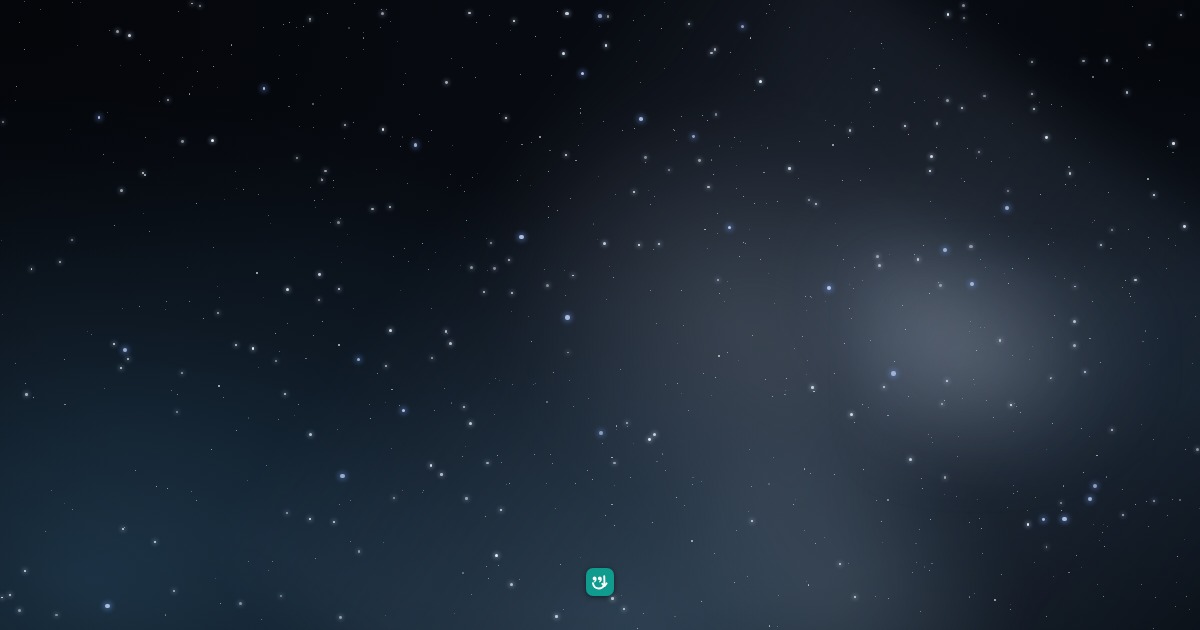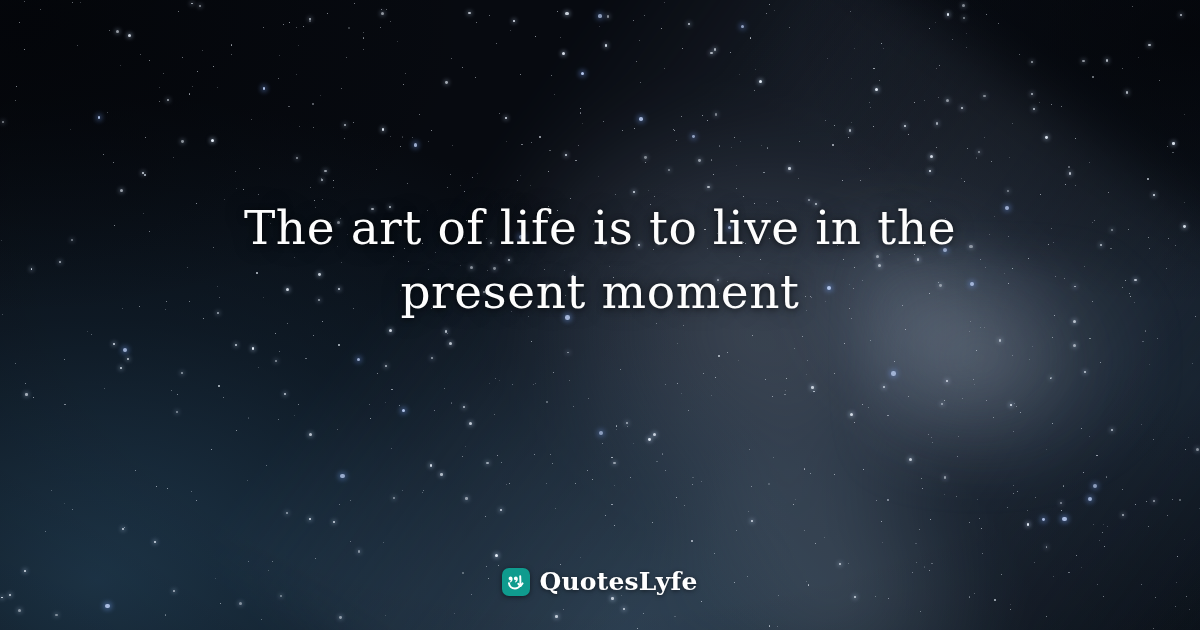--- a/index.html
+++ b/index.html
@@ -1017,34 +1017,30 @@
       <div class="star blue" style="width: 4px; height: 4px; left: 969.6px; top: 282.3px; opacity: 0.83;"></div>
       <div class="star blue" style="width: 4.1px; height: 4.1px; left: 123.4px; top: 347.7px; opacity: 0.84;"></div>
       <div class="star blue" style="width: 4.6px; height: 4.6px; left: 891.4px; top: 371px; opacity: 0.8;"></div>
       <div class="star blue" style="width: 4.7px; height: 4.7px; left: 519.1px; top: 234.6px; opacity: 0.92;"></div>
       <div class="star blue" style="width: 3.6px; height: 3.6px; left: 413.6px; top: 143.2px; opacity: 0.84;"></div>
       <div class="star blue" style="width: 2.9px; height: 2.9px; left: 1042.2px; top: 517.8px; opacity: 0.9;"></div>
       <div class="star blue" style="width: 4.7px; height: 4.7px; left: 105px; top: 603.7px; opacity: 0.9;"></div>
       <div class="star blue" style="width: 3.7px; height: 3.7px; left: 598.1px; top: 14px; opacity: 0.74;"></div>
     </div>
 
-  <div class="quote-wrap">
-    <div class="quote-text">The art of life is to live in the present moment</div>
-  </div>
 
 
   <div class="logo-row">
     <span class="logo-mark">
       <svg width="22" height="22" viewBox="0 0 24 24" aria-hidden="true">
 
         <path d="M6.2 6.0c-1.25 0-2.2 0.95-2.2 2.15 0 1.15 0.85 2.0 1.95 2.0 0.2 0 0.4-0.03 0.55-0.08-0.2 0.75-0.8 1.35-1.5 1.6l0.55 0.95c1.6-0.55 2.75-2.0 2.75-3.85 0-1.6-0.9-2.77-2.1-2.77z" fill="#ffffff"></path>
         <path d="M11.9 6.0c-1.25 0-2.2 0.95-2.2 2.15 0 1.15 0.85 2.0 1.95 2.0 0.2 0 0.4-0.03 0.55-0.08-0.2 0.75-0.8 1.35-1.5 1.6l0.55 0.95c1.6-0.55 2.75-2.0 2.75-3.85 0-1.6-0.9-2.77-2.1-2.77z" fill="#ffffff"></path>
 
         <path d="M4.3 13.2c0.55 3.4 3.3 5.8 6.6 5.8 2.3 0 4.35-1.15 5.6-2.95" fill="none" stroke="#ffffff" stroke-width="2.1" stroke-linecap="round"></path>
 
         <path d="M16.6 5.6c0.2 3.6 0.25 7.3 0.15 10.6" fill="none" stroke="#ffffff" stroke-width="2.1" stroke-linecap="round"></path>
         <path d="M14.5 13.9l2.3 2.5 2.4-2.9" fill="none" stroke="#ffffff" stroke-width="2.1" stroke-linecap="round" stroke-linejoin="round"></path>
       </svg>
     </span>
-    <span class="logo-word">QuotesLyfe</span>
   </div>
 
 </div>
 
 </body></html>

